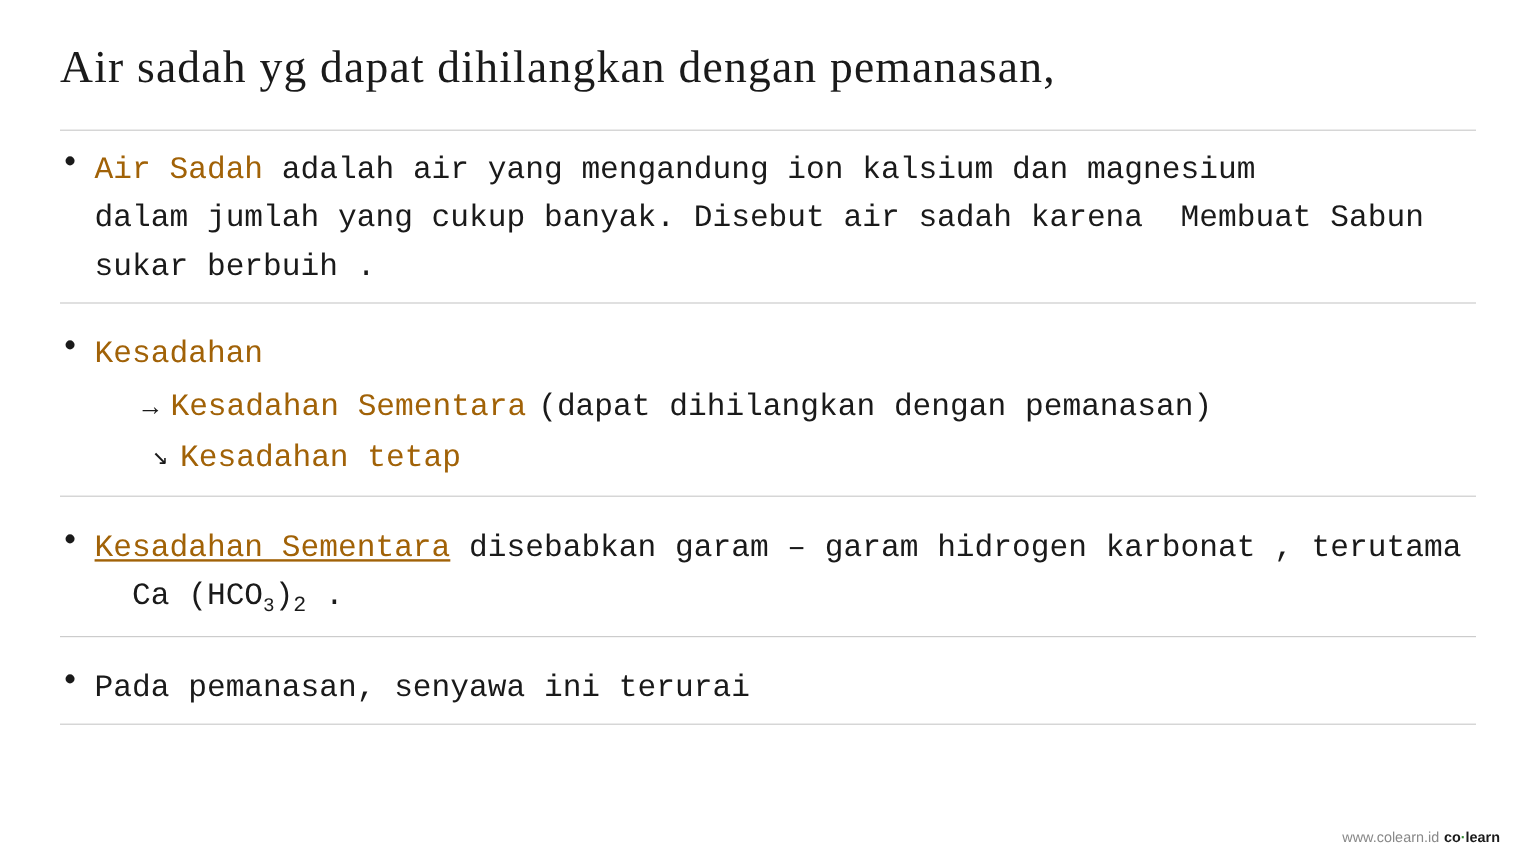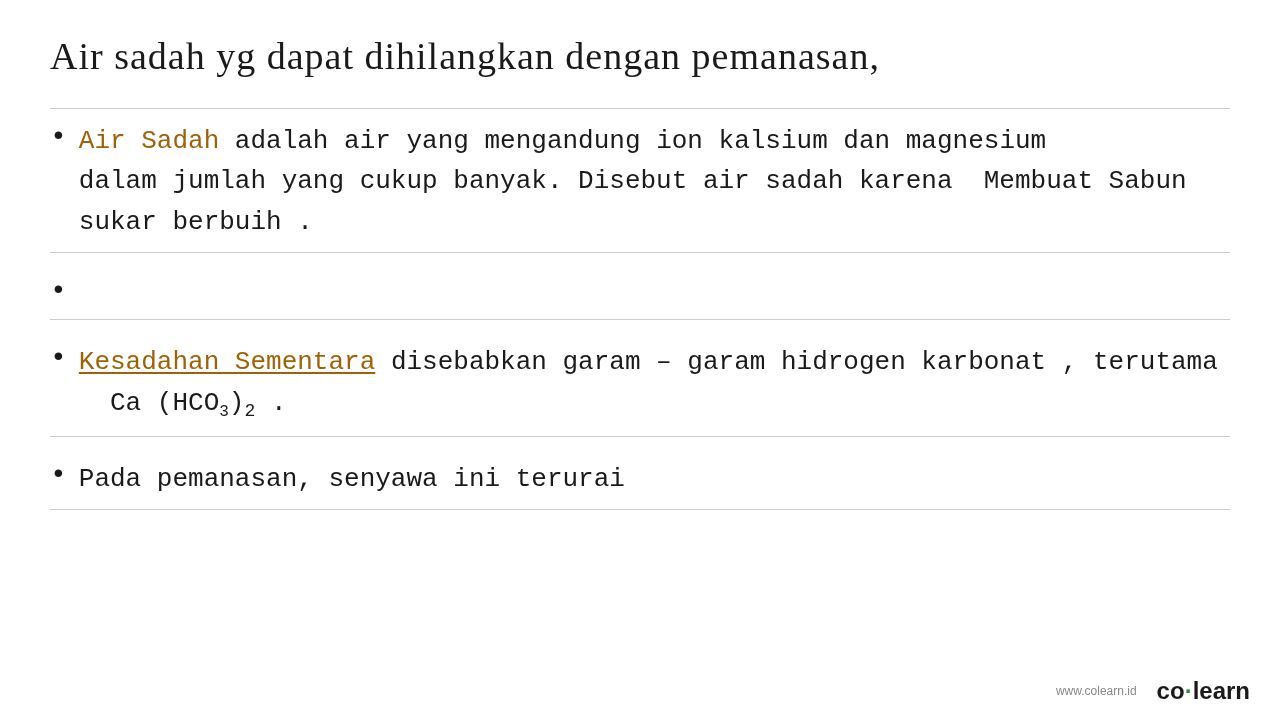--- a/index.html
+++ b/index.html
@@ -103,34 +103,33 @@
     .sub3 {
       font-size: 16px;
       vertical-align: sub;
     }
 
     .logo-area {
       position: absolute;
       bottom: 15px;
       right: 30px;
       display: flex;
-      align-items: center;
-      gap: 20px;
+      gap: 4px;
       color: #555555;
       font-size: 13px;
     }
 
     .logo-text {
       font-size: 12px;
       color: #888888;
       font-family: Arial, sans-serif;
     }
 
     .logo-brand {
-      font-size: 24px;
+      font-size: 12px;
       font-weight: bold;
       color: #1a1a1a;
       font-family: Arial, sans-serif;
     }
 
     .logo-dot {
       color: #2d8a2d;
     }
 
     .section1 {
@@ -153,20 +152,34 @@
       <div class="bullet-content">
         <span class="green-text">Air Sadah</span>
         <span class="black-text"> adalah air yang mengandung ion kalsium dan magnesium<br>dalam jumlah yang cukup banyak. Disebut air sadah karena &nbsp;Membuat Sabun<br>sukar berbuih .</span>
       </div>
     </div>
   </div>
 
   <div class="bullet-section">
     <div class="bullet-item">
       <span class="bullet-dot">•</span>
+      <div class="bullet-content">
+        <span class="green-text">Kesadahan</span>
+        <div class="arrow-section">
+          <div class="arrow-row">
+            <span class="arrow-symbol">→</span>
+            <span class="green-text">Kesadahan Sementara</span>
+            <span class="black-text"> (dapat dihilangkan dengan pemanasan)</span>
+          </div>
+          <div class="arrow-row" style="margin-left: 8px;">
+            <span class="arrow-symbol">↘</span>
+            <span class="green-text">Kesadahan tetap</span>
+          </div>
+        </div>
+      </div>
     </div>
   </div>
 
   <div class="bullet-section">
     <div class="bullet-item">
       <span class="bullet-dot">•</span>
       <div class="bullet-content">
         <span class="green-text underline-text">Kesadahan Sementara</span>
         <span class="black-text"> disebabkan garam – garam hidrogen karbonat , terutama<br>
         &nbsp;&nbsp;Ca (HCO<span class="sub3">3</span>)<span class="sub2">2</span> .</span>

